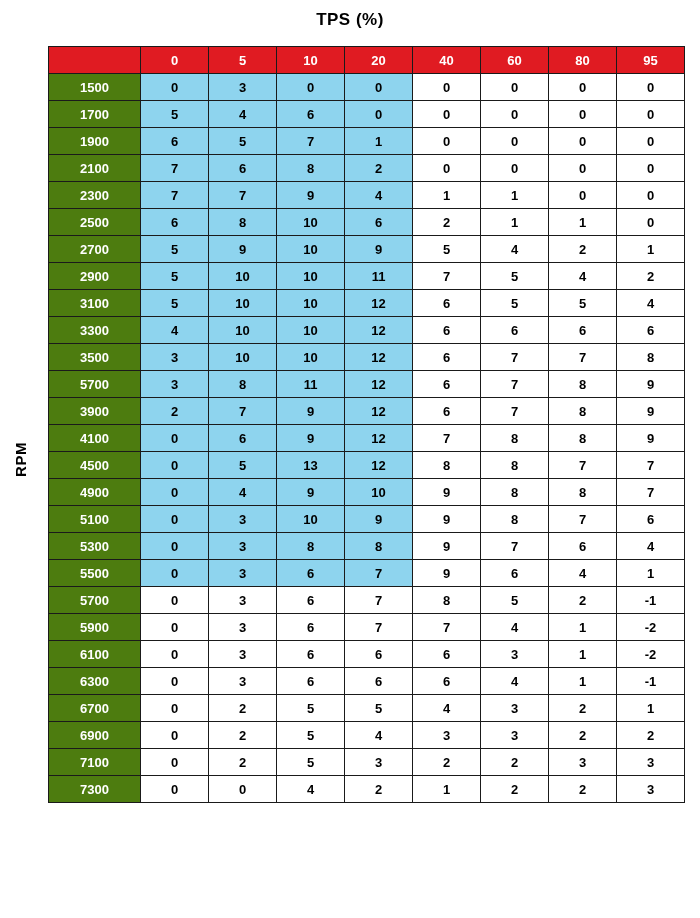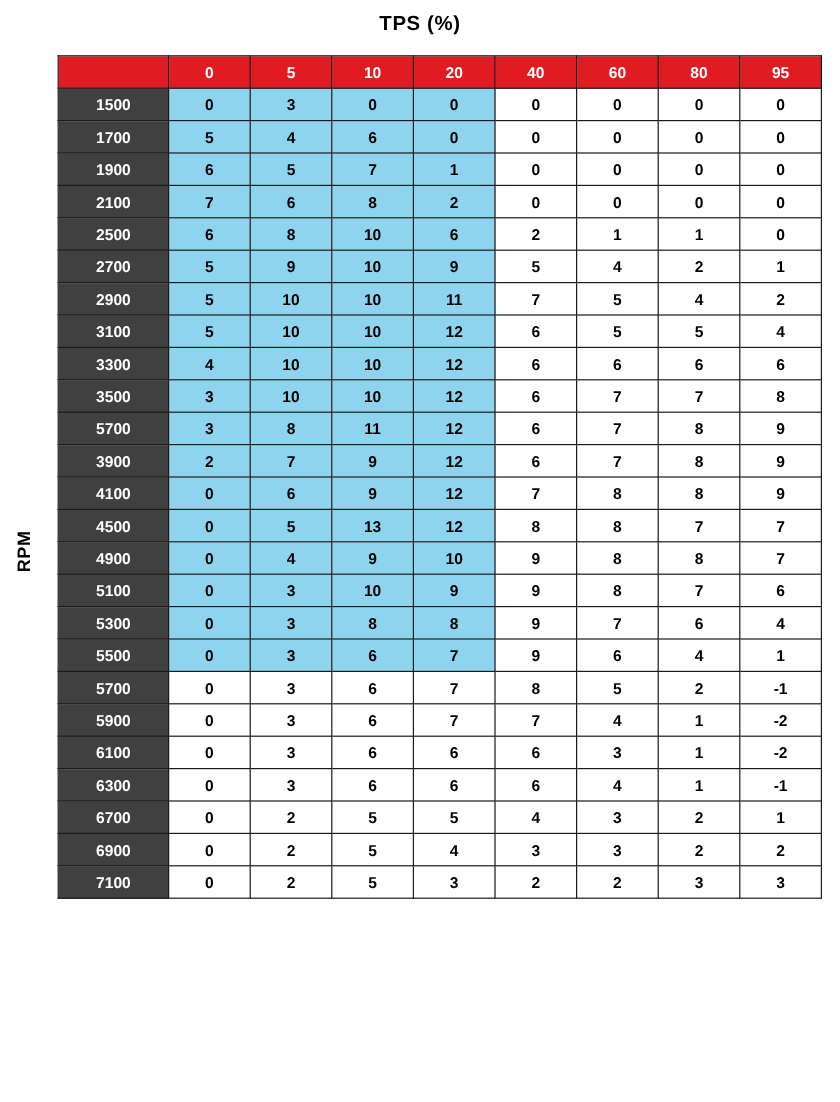--- a/index.html
+++ b/index.html
@@ -73,21 +73,21 @@
   }
   th.col-head {
     width: 68px;
     background: #e01b22;
     color: #ffffff;
     font-size: 13.5px;
     font-weight: bold;
   }
   th.row-head {
     width: 92px;
-    background: #404040;
+    background: #4d7c0f;
     color: #ffffff;
     font-size: 13.5px;
     font-weight: bold;
   }
   td.cell {
     width: 68px;
     background: #ffffff;
     color: #000000;
     font-weight: normal;
     font-size: 13.5px;
@@ -161,20 +161,31 @@
             <td class="cell hl">7</td>
             <td class="cell hl">6</td>
             <td class="cell hl">8</td>
             <td class="cell hl">2</td>
             <td class="cell">0</td>
             <td class="cell">0</td>
             <td class="cell">0</td>
             <td class="cell">0</td>
           </tr>
           <tr>
+            <th class="row-head">2300</th>
+            <td class="cell hl">7</td>
+            <td class="cell hl">7</td>
+            <td class="cell hl">9</td>
+            <td class="cell hl">4</td>
+            <td class="cell">1</td>
+            <td class="cell">1</td>
+            <td class="cell">0</td>
+            <td class="cell">0</td>
+          </tr>
+          <tr>
             <th class="row-head">2500</th>
             <td class="cell hl">6</td>
             <td class="cell hl">8</td>
             <td class="cell hl">10</td>
             <td class="cell hl">6</td>
             <td class="cell">2</td>
             <td class="cell">1</td>
             <td class="cell">1</td>
             <td class="cell">0</td>
           </tr>
@@ -389,19 +400,30 @@
           </tr>
           <tr>
             <th class="row-head">7100</th>
             <td class="cell">0</td>
             <td class="cell">2</td>
             <td class="cell">5</td>
             <td class="cell">3</td>
             <td class="cell">2</td>
             <td class="cell">2</td>
             <td class="cell">3</td>
+            <td class="cell">3</td>
+          </tr>
+          <tr>
+            <th class="row-head">7300</th>
+            <td class="cell">0</td>
+            <td class="cell">0</td>
+            <td class="cell">4</td>
+            <td class="cell">2</td>
+            <td class="cell">1</td>
+            <td class="cell">2</td>
+            <td class="cell">2</td>
             <td class="cell">3</td>
           </tr>
         </tbody>
     </table>
   </div>
 
 </div>
 
 </body></html>

